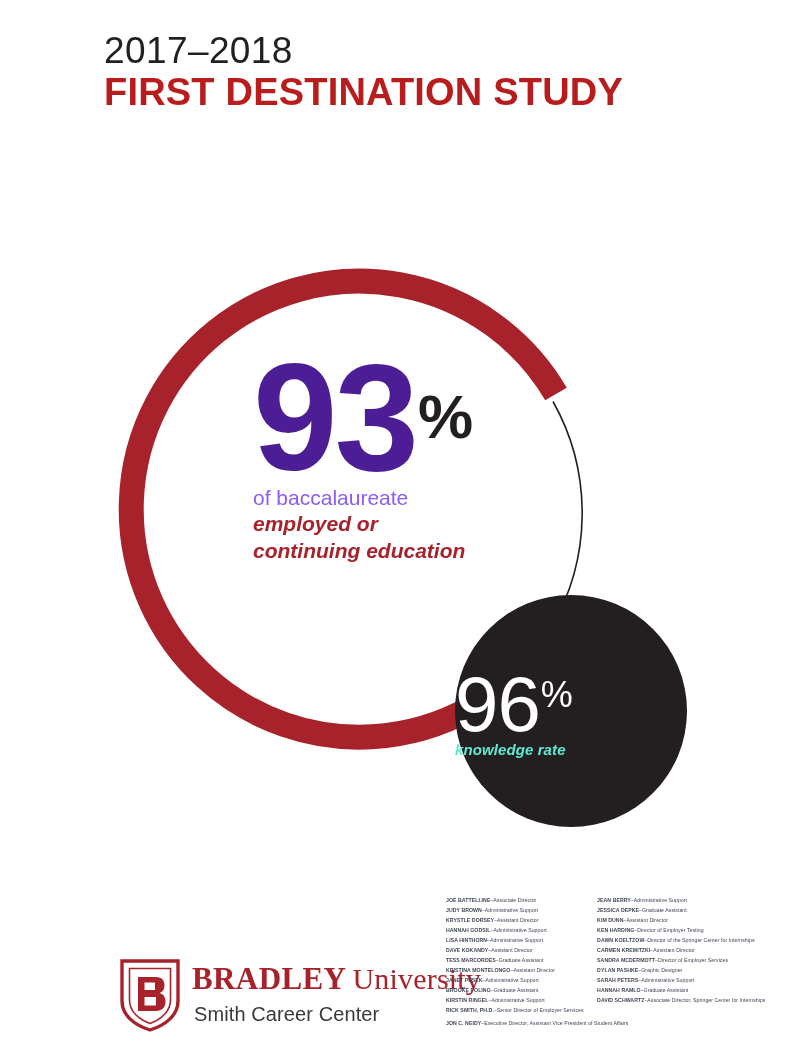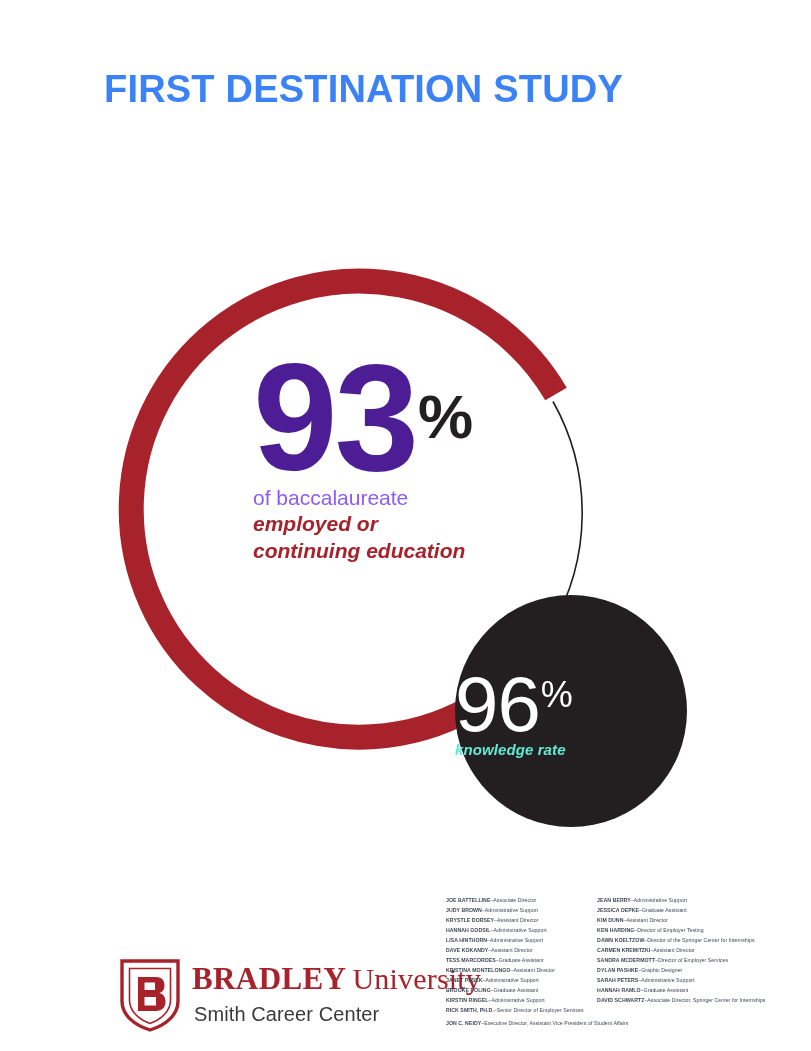--- a/index.html
+++ b/index.html
@@ -30,24 +30,23 @@
     letter-spacing: 0.4px;
     color: #231f20;
     line-height: 1.12;
     white-space: nowrap;
   }
   .study-line {
     font-family: "Liberation Sans", sans-serif;
     font-size: 38px;
     font-weight: 700;
     letter-spacing: 0.2px;
-    color: #3b82f6;
+    color: #b91c1c;
     line-height: 1.12;
     white-space: nowrap;
-    margin-top: 38px;
   }
 
   
   .donut-wrap {
     position: absolute;
     left: 85px;
     top: 205px;
     width: 620px;
     height: 620px;
   }
@@ -240,20 +239,21 @@
     color: #3f4654;
     white-space: nowrap;
     letter-spacing: 0.05px;
   }
   .staff-exec b { font-weight: 700; }
 </style>
 </head>
 <body>
 
 <div class="header">
+  <div class="year-line">2017–2018</div>
   <div class="study-line">FIRST DESTINATION STUDY</div>
 </div>
 
 <div class="donut-wrap">
   <svg class="donut-svg" viewBox="0 0 620 620">
 
     <path d="M 468.0 196.5 A 228 228 0 0 1 465.5 424.0" fill="none" stroke="#231f20" stroke-width="1.6"></path>
 
     <path d="M 463.0 432.0 A 228 228 0 1 1 471.0 189.0" fill="none" stroke="#A8222B" stroke-width="25" stroke-linecap="butt"></path>
   </svg>

